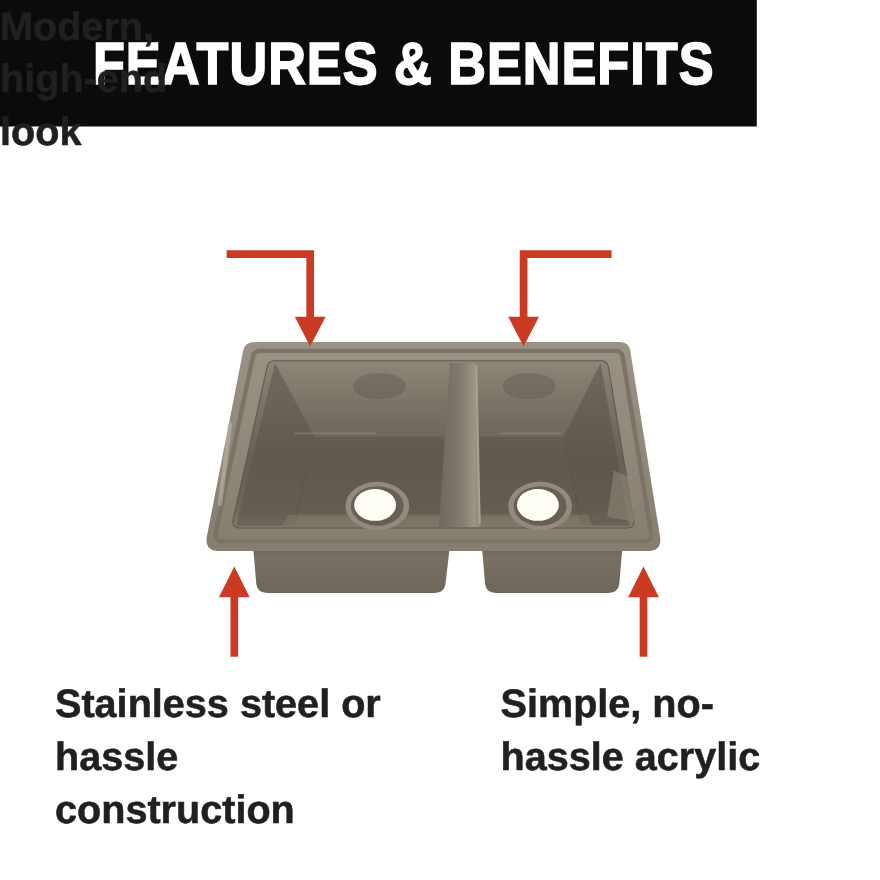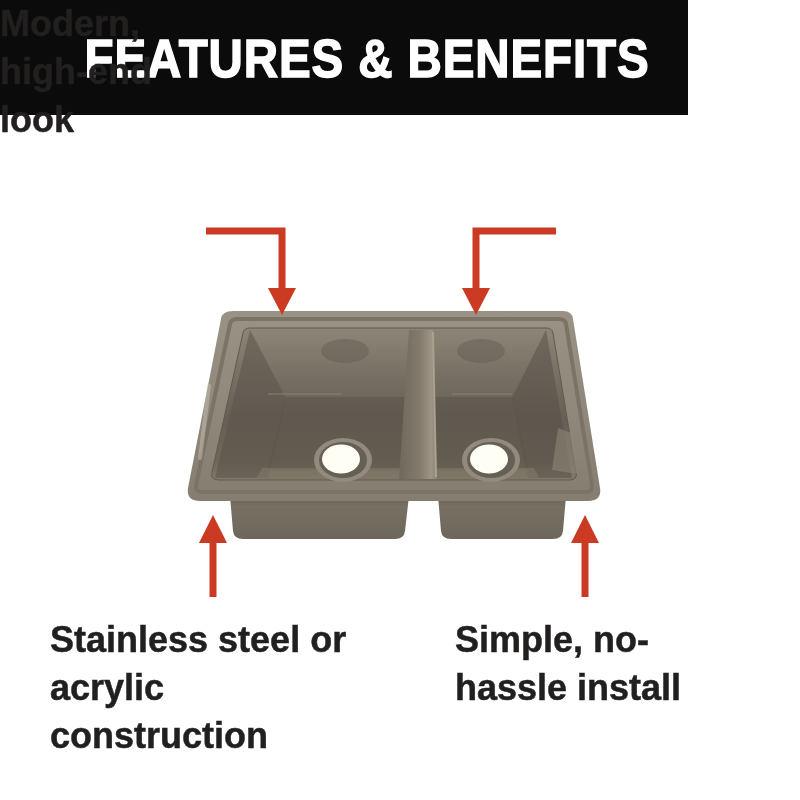--- a/index.html
+++ b/index.html
@@ -136,18 +136,18 @@
         <line x1="585" y1="597" x2="585" y2="541"></line>
         <polygon points="571,543 599,543 585,515" stroke="none"></polygon>
       </g>
     </g>
   </svg>
 
   <div class="callout" id="c-modern">Modern,
 high-end
 look</div>
   <div class="callout" id="c-stainless">Stainless steel or
-acrylic construction</div>
+hassle construction</div>
   <div class="callout" id="c-simple">Simple, no-
-hassle install</div>
+hassle acrylic</div>
 
 
 </div>
 
 </body></html>

